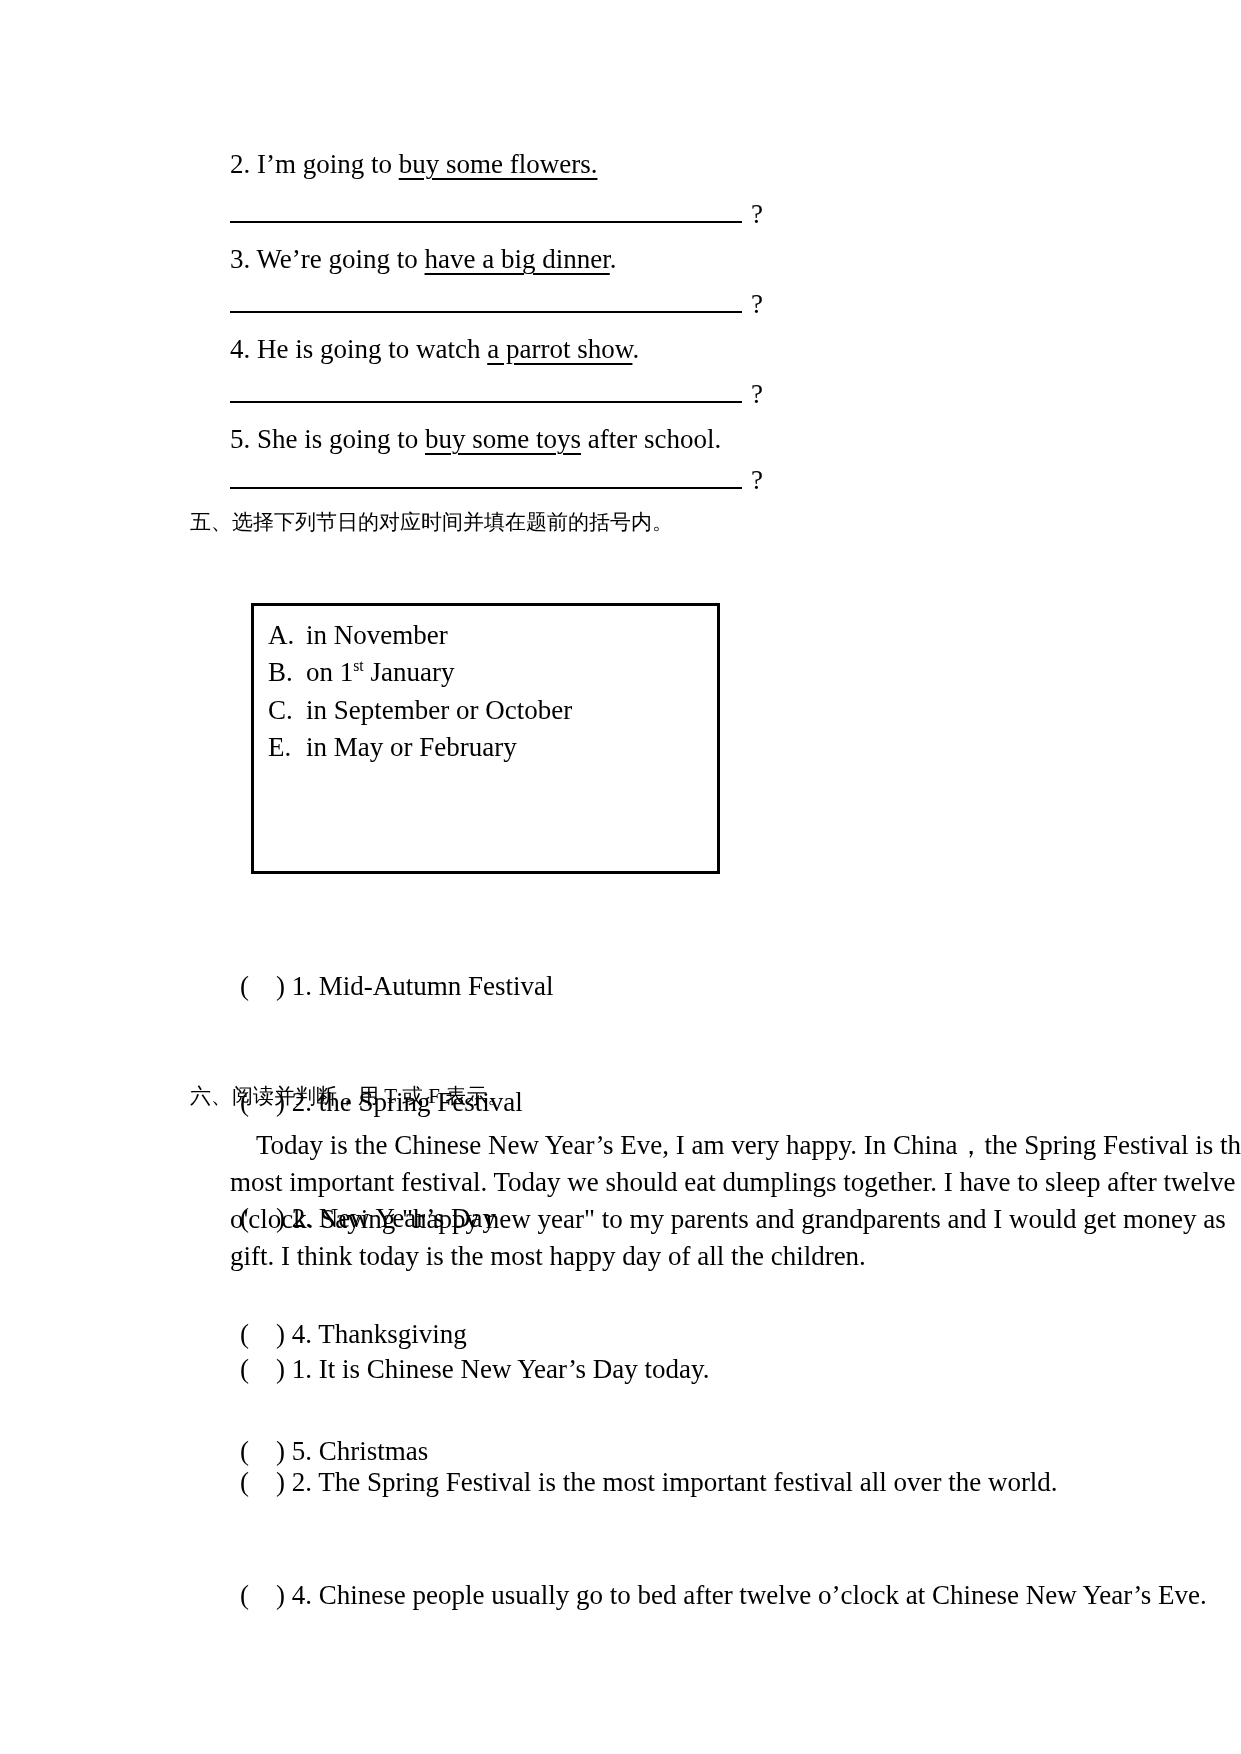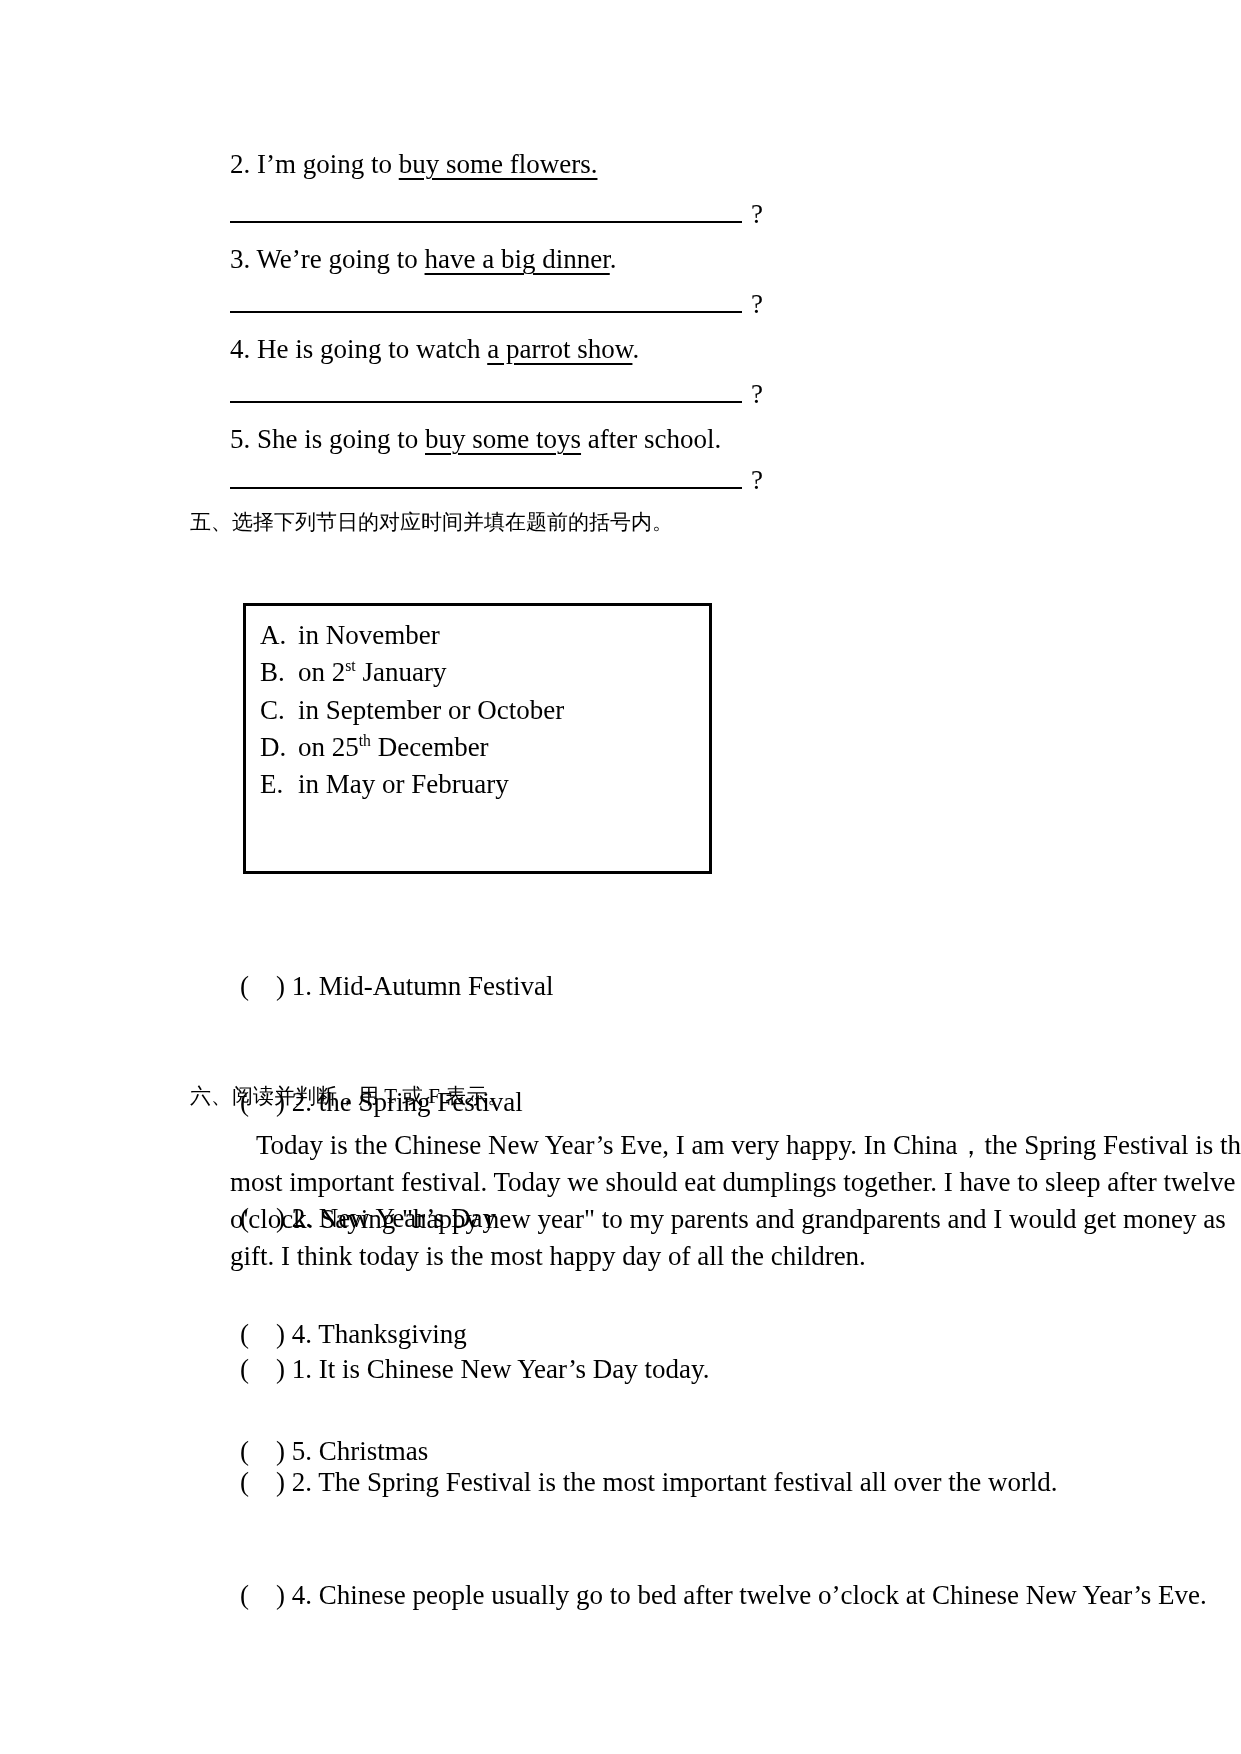--- a/index.html
+++ b/index.html
@@ -16,21 +16,21 @@
   .abs{position:absolute;}
   
   .qa-sentence{left:230px;line-height:36px;white-space:pre;}
   .u{text-decoration:underline;text-decoration-thickness:2px;text-underline-offset:5px;}
   .qa-blank{left:230px;line-height:28px;}
   .blank{display:inline-block;width:512px;height:28px;border-bottom:2px solid #000;}
   .qmark{margin-left:9px;}
   
   .sec-heading{left:190px;line-height:34px;font-size:21px;}
   
-  .option-box{left:243px;top:603px;width:463px;height:254px;border:3px solid #000;padding-top:11px;}
+  .option-box{left:251px;top:603px;width:463px;height:254px;border:3px solid #000;padding-top:11px;}
   .option-row{padding-left:14px;line-height:37.3px;white-space:pre;}
   .opt-letter{display:inline-block;width:38px;}
   sup.ord{vertical-align:super;font-size:0.58em;line-height:0;}
   
   .plain-list{left:240px;white-space:pre;}
   .match-list{top:889px;line-height:38.75px;}
   .tf-list{top:1276px;line-height:37.6px;}
   
   .passage{left:230px;top:1127px;width:830px;line-height:37px;}
   .passage .line{white-space:pre;}
@@ -50,23 +50,22 @@
   <div class="abs qa-sentence" style="top:331px"><span>4. He is going to watch </span><span class="u">a parrot show</span><span>.</span></div>
   <div class="abs qa-blank" style="top:373px"><span class="blank"></span><span class="qmark">?</span></div>
 
   <div class="abs qa-sentence" style="top:421px"><span>5. She is going to </span><span class="u">buy some toys</span><span> after school.</span></div>
   <div class="abs qa-blank" style="top:459px"><span class="blank"></span><span class="qmark">?</span></div>
 
   <div class="abs sec-heading" style="top:505px">五、选择下列节日的对应时间并填在题前的括号内。</div>
 
   <div class="abs option-box">
     <div class="option-row"><span class="opt-letter">A.</span><span>in November</span><sup class="ord"></sup><span></span></div>
-    <div class="option-row"><span class="opt-letter">B.</span><span>on 2</span><sup class="ord">st</sup><span> January</span></div>
+    <div class="option-row"><span class="opt-letter">B.</span><span>on 1</span><sup class="ord">st</sup><span> January</span></div>
     <div class="option-row"><span class="opt-letter">C.</span><span>in September or October</span><sup class="ord"></sup><span></span></div>
-    <div class="option-row"><span class="opt-letter">D.</span><span>on 25</span><sup class="ord">th</sup><span> December</span></div>
     <div class="option-row"><span class="opt-letter">E.</span><span>in May or February</span><sup class="ord"></sup><span></span></div>
   </div>
 
   <div class="abs plain-list match-list">
     <div class="match-item">(    ) 1. Mid-Autumn Festival</div>
     <div class="match-item">(    ) 2. the Spring Festival</div>
     <div class="match-item">(    ) 2. New Year’s Day</div>
     <div class="match-item">(    ) 4. Thanksgiving</div>
     <div class="match-item">(    ) 5. Christmas</div>
   </div>

